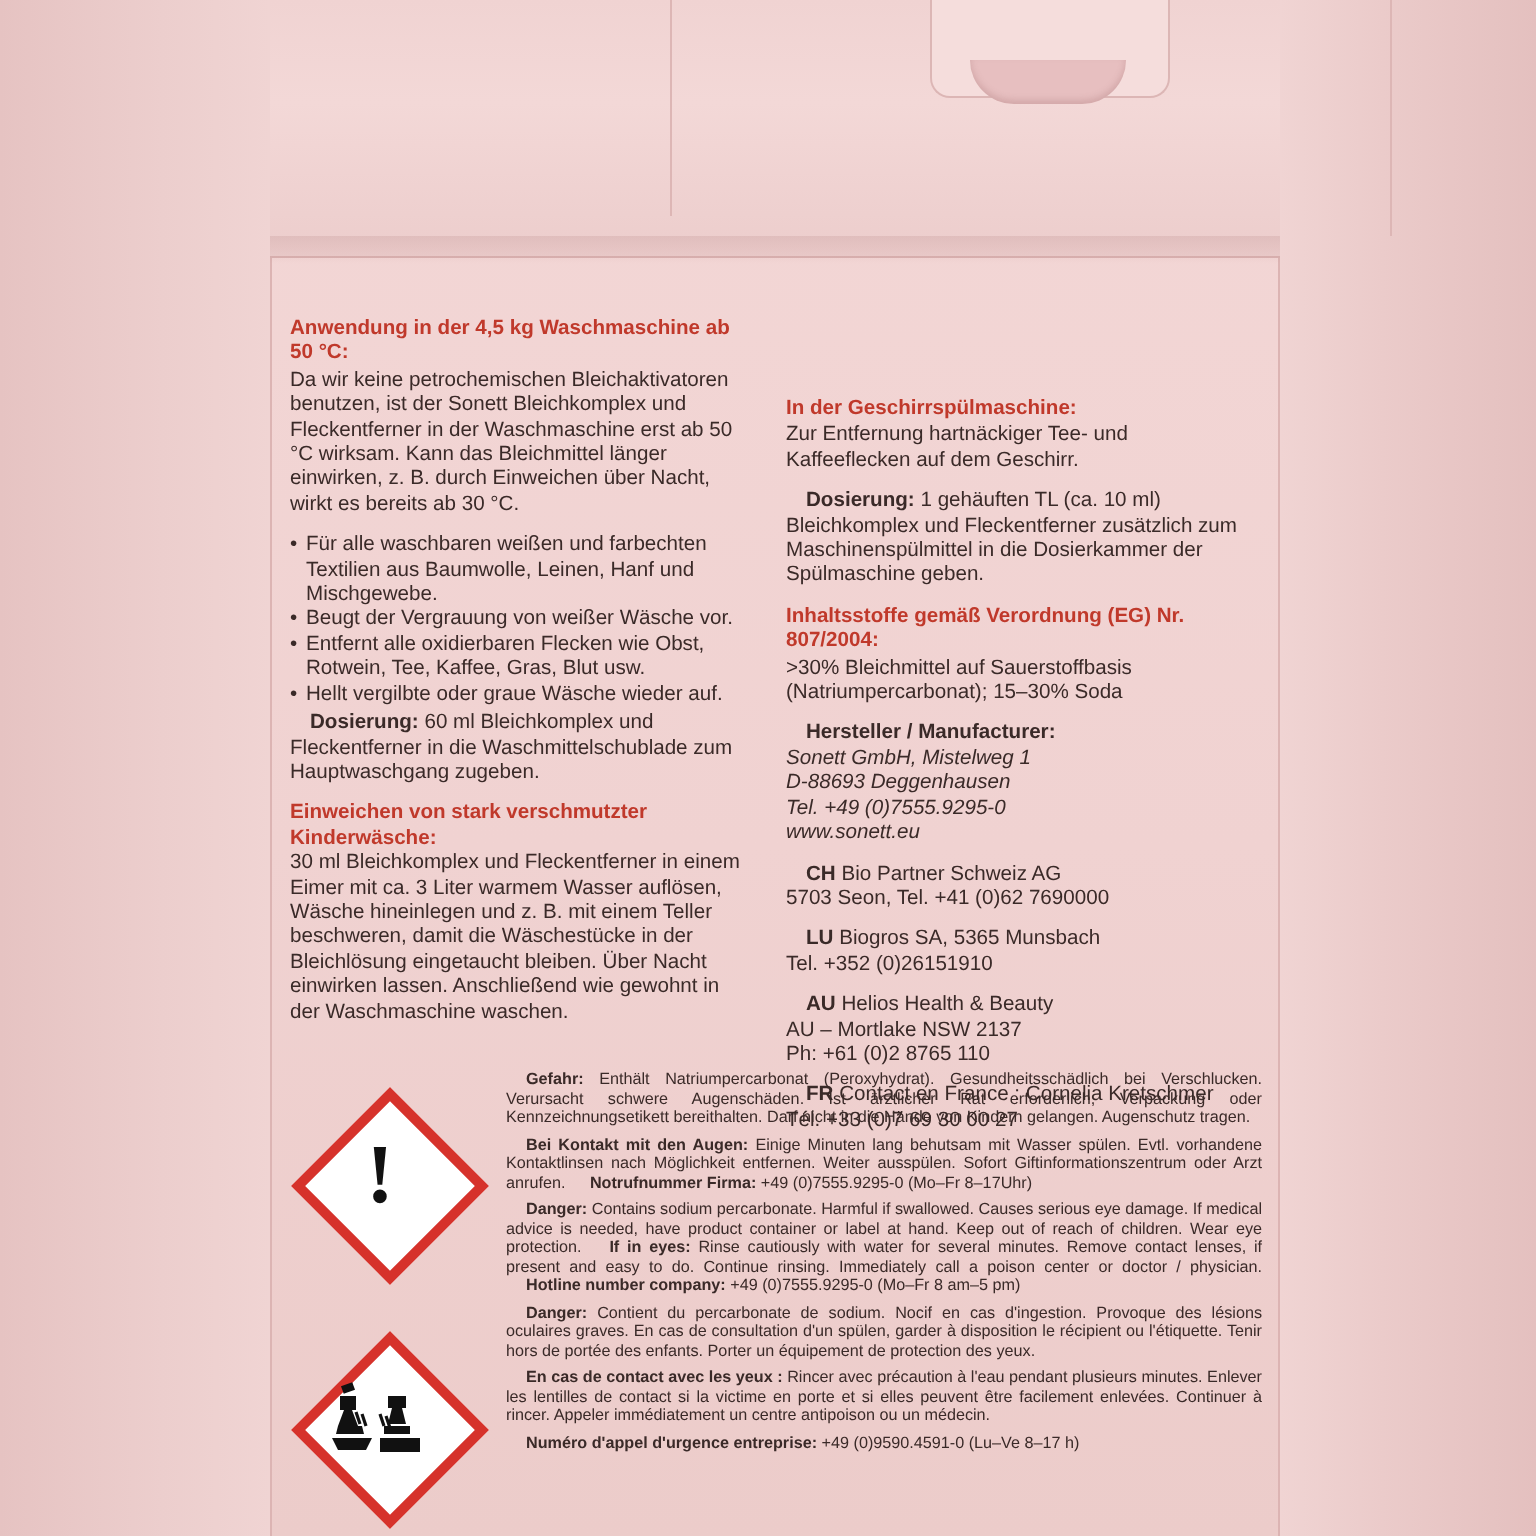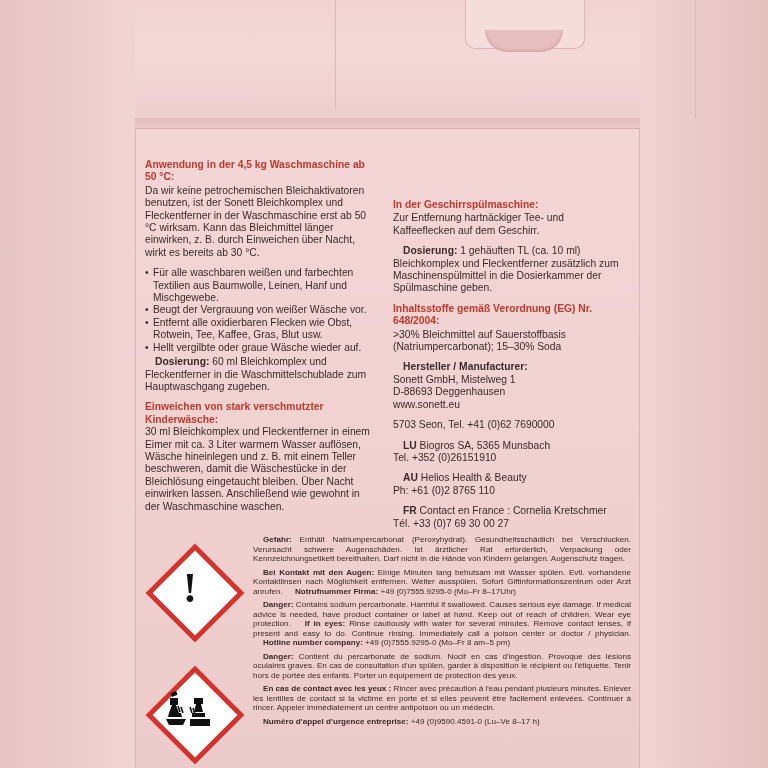--- a/index.html
+++ b/index.html
@@ -62,21 +62,21 @@
     font-size:10.3px;line-height:12.4px;margin-top:40px;
   }
   .hdr{font-weight:bold;color:#c0392b;margin:0 0 1px 0;}
   .hdr2{font-weight:bold;color:#c0392b;}
   .b{font-weight:bold;padding-left:10px;}
   p{margin:0 0 0 0;}
   .blk{margin-bottom:8px;}
   ul{margin:2px 0 0 0;padding:0;list-style:none;}
   li{padding-left:8px;position:relative;margin-bottom:0;}
   li:before{content:"•";position:absolute;left:0;top:0;}
-  .addr-line{white-space:nowrap;}
+  .addr-line{white-space:nowrap;font-style:italic;}
   
   .hazard{
     position:absolute;left:135px;top:527px;width:505px;height:241px;
   }
   .ghs{
     position:absolute;width:86px;height:86px;
   }
   .ghs .dia{
     position:absolute;left:50%;top:50%;width:60px;height:60px;margin:-30px 0 0 -30px;
     background:#fff;border:5px solid #d6322b;transform:rotate(45deg);
@@ -133,40 +133,46 @@
       <p>30 ml Bleichkomplex und Fleckentferner in einem Eimer mit ca. 3 Liter warmem Wasser auflösen, Wäsche hineinlegen und z. B. mit einem Teller beschweren, damit die Wäschestücke in der Bleichlösung eingetaucht bleiben. Über Nacht einwirken lassen. Anschließend wie gewohnt in der Waschmaschine waschen.</p>
     </div>
 
     <div class="col-right">
       <p class="hdr">In der Geschirrspülmaschine:</p>
       <p class="blk">Zur Entfernung hartnäckiger Tee- und Kaffeeflecken auf dem Geschirr.</p>
       <p class="blk">
         <span class="b">Dosierung:</span>
         <span>1 gehäuften TL (ca. 10 ml) Bleichkomplex und Fleckentferner zusätzlich zum Maschinenspülmittel in die Dosierkammer der Spülmaschine geben.</span>
       </p>
-      <p class="hdr" style="margin-top:4px">Inhaltsstoffe gemäß Verordnung (EG) Nr. 648/2004:</p>
+      <p class="hdr" style="margin-top:4px">Inhaltsstoffe gemäß Verordnung (EG) Nr. 807/2004:</p>
       <p class="blk">&gt;30% Bleichmittel auf Sauerstoffbasis (Natriumpercarbonat); 15–30% Soda</p>
 
       <p class="b" style="margin-top:6px">Hersteller / Manufacturer:</p>
       <p class="addr-line">Sonett GmbH, Mistelweg 1</p>
       <p class="addr-line">D-88693 Deggenhausen</p>
+      <p class="addr-line">Tel. +49 (0)7555.9295-0</p>
       <p class="addr-line blk">www.sonett.eu</p>
 
+      <p>
+        <span class="b">CH</span>
+        <span>Bio Partner Schweiz AG</span>
+      </p>
       <p class="blk">5703 Seon, Tel. +41 (0)62 7690000</p>
 
       <p>
         <span class="b">LU</span>
         <span>Biogros SA, 5365 Munsbach</span>
       </p>
       <p class="blk">Tel. +352 (0)26151910</p>
 
       <p>
         <span class="b">AU</span>
         <span>Helios Health &amp; Beauty</span>
       </p>
+      <p>AU – Mortlake NSW 2137</p>
       <p class="blk">Ph: +61 (0)2 8765 110</p>
 
       <p>
         <span class="b">FR</span>
         <span>Contact en France : Cornelia Kretschmer</span>
       </p>
       <p>Tél. +33 (0)7 69 30 00 27</p>
     </div>
   </div>
 

